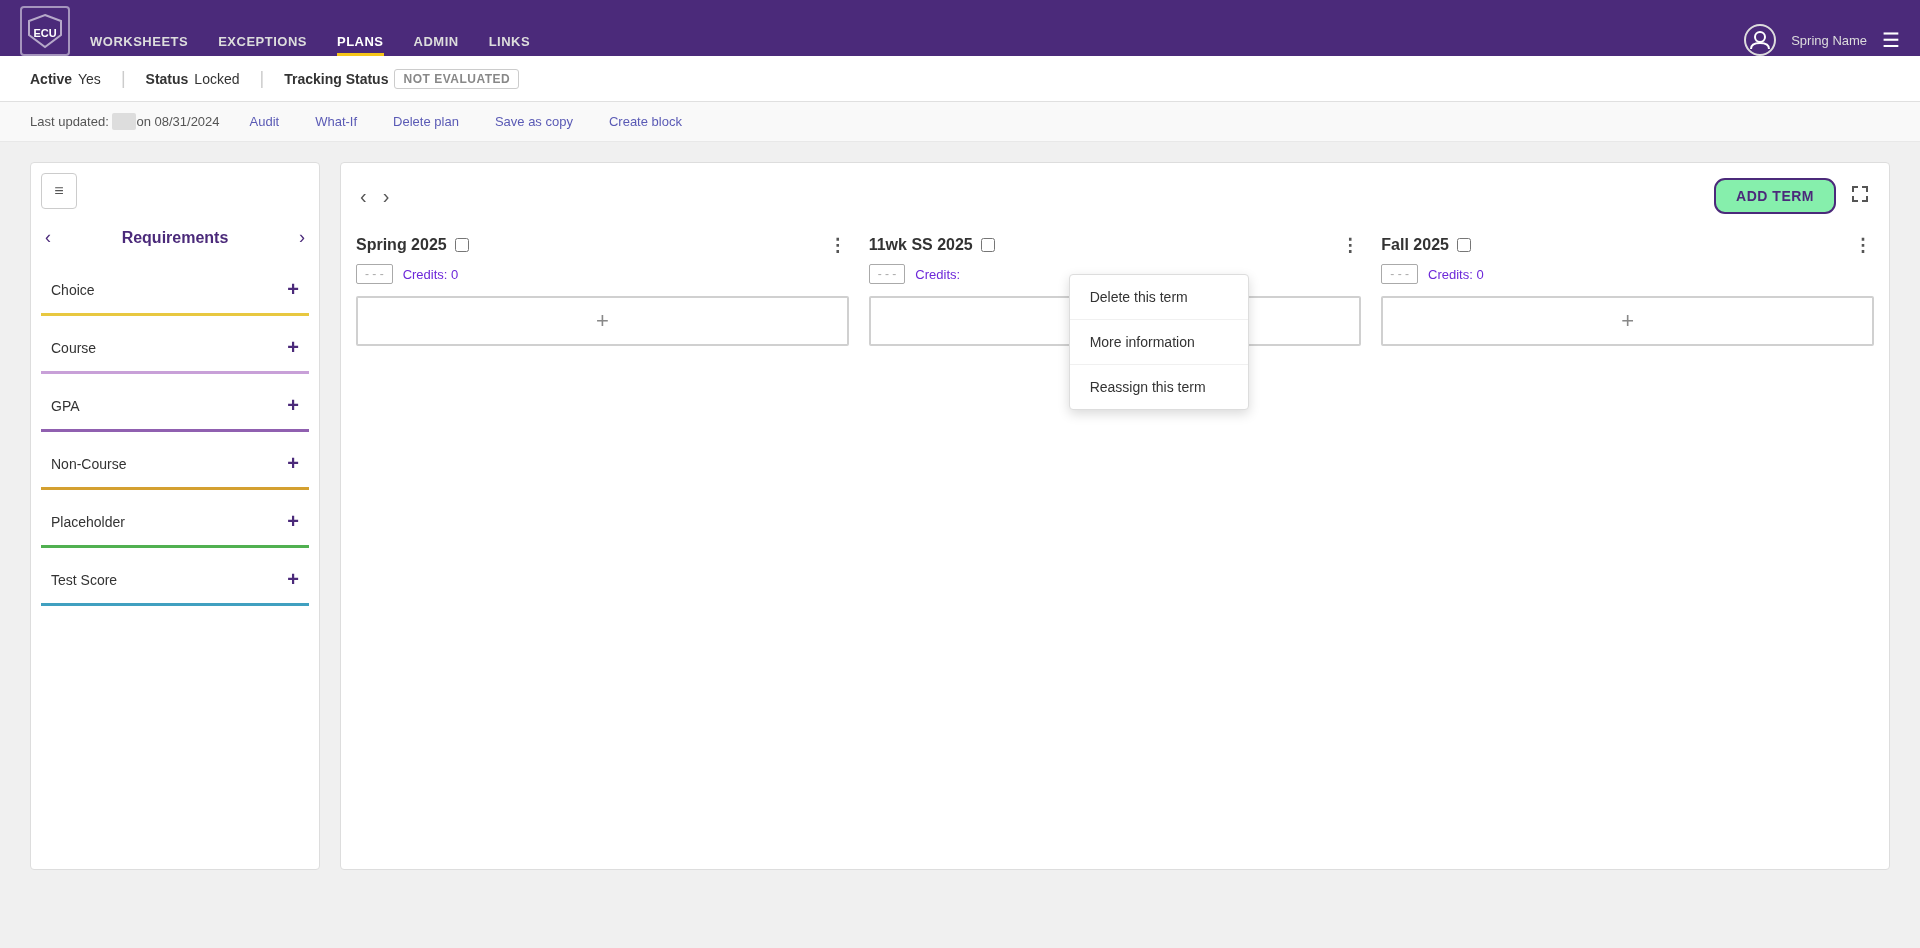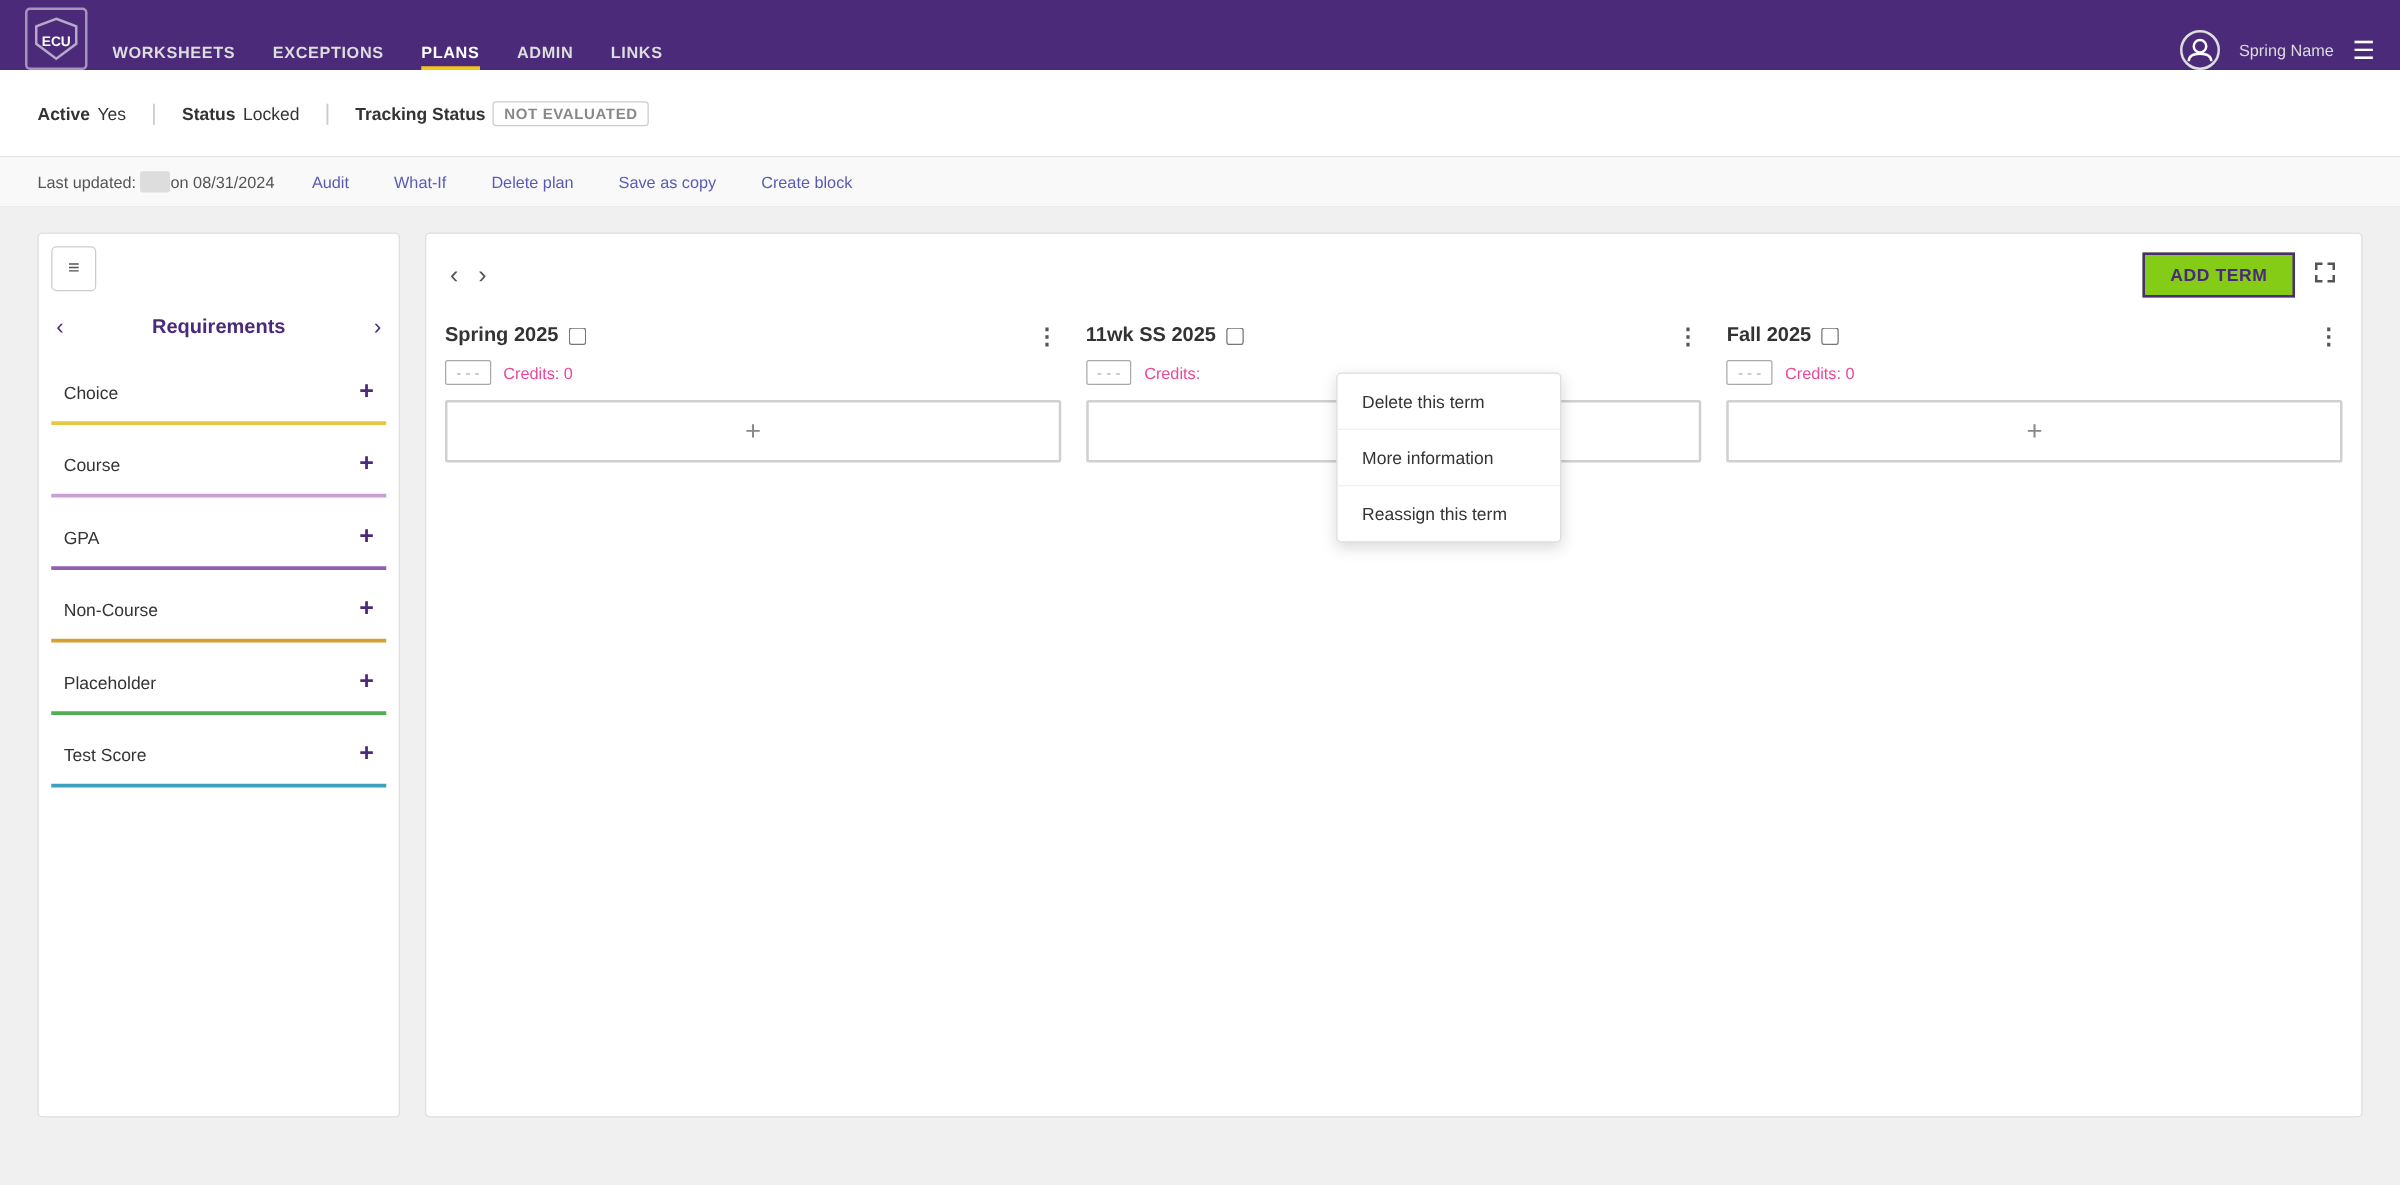--- a/index.html
+++ b/index.html
@@ -72,21 +72,21 @@
     }
     .nav-menu-icon {
       color: white;
       font-size: 20px;
       cursor: pointer;
     }
 
     
     .status-bar {
       background: white;
-      padding: 24px 30px;
+      padding: 12px 30px;
       display: flex;
       align-items: center;
       gap: 20px;
       border-bottom: 1px solid #e0e0e0;
     }
     .status-item {
       display: flex;
       align-items: center;
       gap: 6px;
       font-size: 14px;
@@ -239,27 +239,27 @@
     }
     .terms-nav-arrow {
       font-size: 20px;
       color: #555;
       cursor: pointer;
       padding: 4px;
     }
     .add-term-btn {
       border: 2px solid #4b2a7a;
       color: #4b2a7a;
-      background: #84cc16;
+      background: #86efac;
       padding: 8px 20px;
       font-size: 14px;
       font-weight: bold;
       letter-spacing: 0.5px;
       cursor: pointer;
-      border-radius: 0;
+      border-radius: 11px;
     }
     .fullscreen-icon {
       font-size: 18px;
       color: #555;
       cursor: pointer;
       padding: 4px;
     }
     .terms-right-actions {
       display: flex;
       align-items: center;
@@ -313,21 +313,21 @@
     }
     .term-id-badge {
       border: 1px solid #aaa;
       border-radius: 2px;
       padding: 2px 8px;
       font-size: 12px;
       color: #aaa;
     }
     .term-credits {
       font-size: 13px;
-      color: #ec4899;
+      color: #6d28d9;
     }
     .add-course-btn {
       width: 100%;
       border: 2px solid #d0d0d0;
       background: white;
       height: 50px;
       cursor: pointer;
       font-size: 22px;
       color: #888;
       border-radius: 2px;

